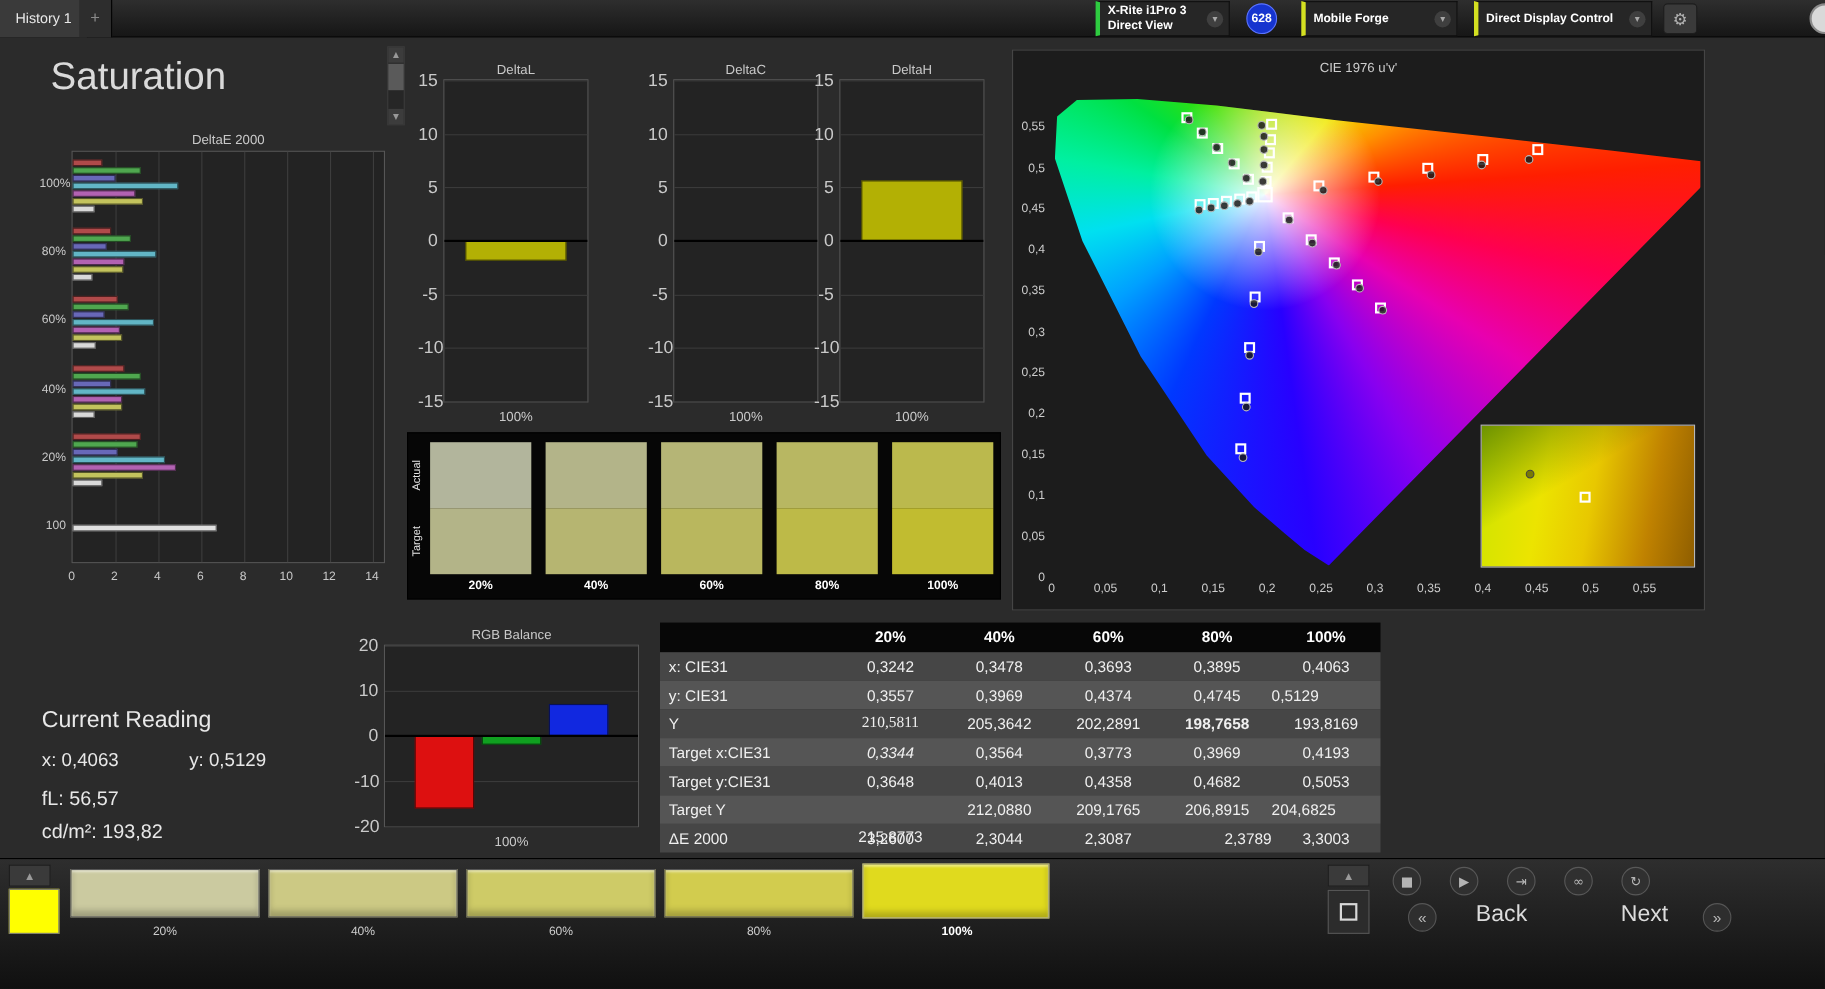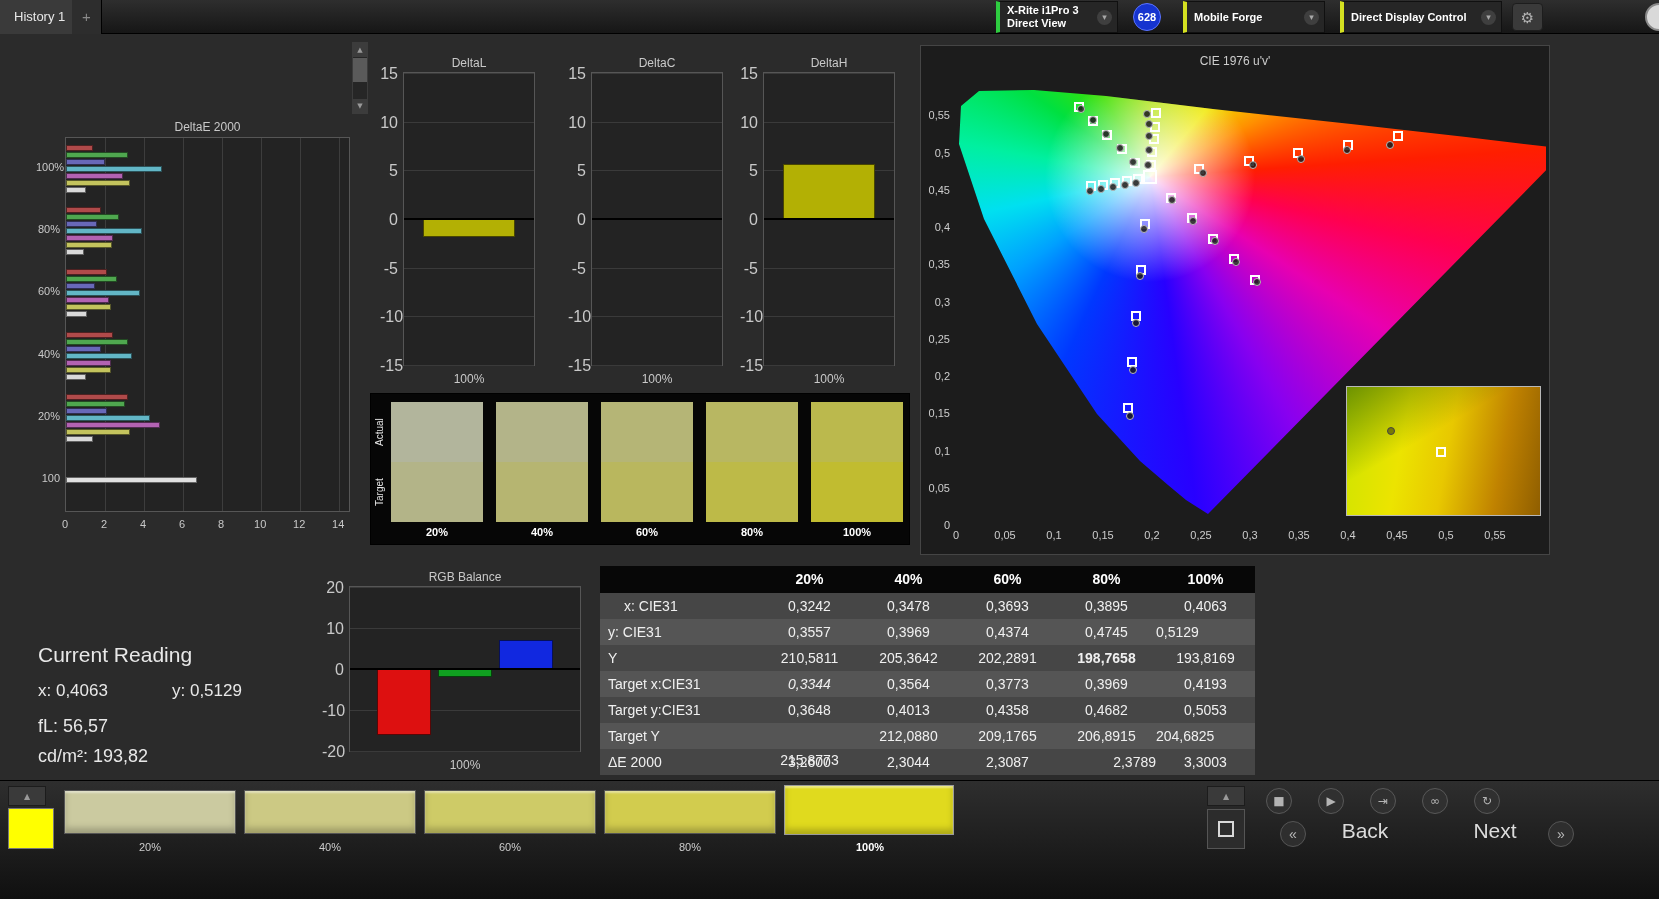--- a/index.html
+++ b/index.html
@@ -141,20 +141,21 @@
 
     <div class="meter" id="meter-ddc" style="left:1340px;width:162px;border-left-color:#d4e021;">
       <div class="l1">Direct Display Control</div>
       <div class="chev">▾</div>
     </div>
 
     <div id="gear-btn">⚙</div>
     <div id="corner-circle"></div>
   </div>
 
+  <div id="page-title">Saturation</div>
 
   <div id="mini-scroll">
     <div class="sa">▲</div>
     <div class="sthumb"></div>
     <div class="sspace"></div>
     <div class="sa">▼</div>
   </div>
 
   <div id="de-chart">
     <div class="vtitle">DeltaE 2000</div>
@@ -240,21 +241,21 @@
         <div style="position: absolute; left: 0px; right: 0px; top: 97.3333px; height: 1px; background: rgb(58, 58, 58);"></div>
         <div style="position: absolute; left: 0px; right: 0px; top: 194.667px; height: 1px; background: rgb(58, 58, 58);"></div>
         <div style="position: absolute; left: 0px; right: 0px; top: 243.333px; height: 1px; background: rgb(58, 58, 58);"></div>
         <div style="position: absolute; left: 0px; right: 0px; top: 292px; height: 1px; background: rgb(58, 58, 58);"></div>
         <div style="position: absolute; left: 14.8%; width: 70.4%; top: 146px; height: 17.52px; background: rgb(179, 176, 4); border: 1px solid rgba(0, 0, 0, 0.6);"></div>
         <div style="position: absolute; left: 0px; right: 0px; top: 145px; height: 2px; background: rgb(0, 0, 0);"></div>
       </div>
     <div class="xlab">100%</div>
   </div>
 
-  <div class="vchart" id="dc-chart" style="left:568px;top:56px;">
+  <div class="vchart" id="dc-chart" style="left:589px;top:56px;">
     <div class="vtitle">DeltaC</div>
     <div class="yl" id="dc-yl">
         <div style="position: absolute; top: -7px; left: 0px; right: 4px; text-align: right;">15</div>
         <div style="position: absolute; top: 41.6667px; left: 0px; right: 4px; text-align: right;">10</div>
         <div style="position: absolute; top: 90.3333px; left: 0px; right: 4px; text-align: right;">5</div>
         <div style="position: absolute; top: 139px; left: 0px; right: 4px; text-align: right;">0</div>
         <div style="position: absolute; top: 187.667px; left: 0px; right: 4px; text-align: right;">-5</div>
         <div style="position: absolute; top: 236.333px; left: 0px; right: 4px; text-align: right;">-10</div>
         <div style="position: absolute; top: 285px; left: 0px; right: 4px; text-align: right;">-15</div>
       </div>
@@ -453,38 +454,38 @@
     <div id="tbl-head">
         <div style="width: 160px; text-align: center; font-weight: bold;"></div>
         <div style="width: 99px; text-align: center; font-weight: bold;">20%</div>
         <div style="width: 99px; text-align: center; font-weight: bold;">40%</div>
         <div style="width: 99px; text-align: center; font-weight: bold;">60%</div>
         <div style="width: 99px; text-align: center; font-weight: bold;">80%</div>
         <div style="width: 99px; text-align: center; font-weight: bold;">100%</div>
       </div>
     <div id="tbl-body">
         <div style="display: flex; height: 26px; line-height: 26px; background: rgb(70, 70, 70);">
-          <div style="width: 160px; padding-left: 24px;">x: CIE31</div>
+          <div style="width: 160px; padding-left: 8px;">x: CIE31</div>
           <div style="width: 99px; text-align: center;">0,3242</div>
           <div style="width: 99px; text-align: center;">0,3478</div>
           <div style="width: 99px; text-align: center;">0,3693</div>
           <div style="width: 99px; text-align: center;">0,3895</div>
           <div style="width: 99px; text-align: center;">0,4063</div>
         </div>
         <div style="display: flex; height: 26px; line-height: 26px; background: rgb(85, 85, 85);">
           <div style="width: 160px; padding-left: 8px;">y: CIE31</div>
           <div style="width: 99px; text-align: center;">0,3557</div>
           <div style="width: 99px; text-align: center;">0,3969</div>
           <div style="width: 99px; text-align: center;">0,4374</div>
           <div style="width: 99px; text-align: center;">0,4745</div>
           <div style="width: 99px; text-align: left;">0,5129</div>
         </div>
         <div style="display: flex; height: 26px; line-height: 26px; background: rgb(70, 70, 70);">
           <div style="width: 160px; padding-left: 8px;">Y</div>
-          <div style="width: 99px; text-align: center;">210,5811</div>
+          <div style="width: 99px; text-align: center; font-family: Liberation Serif, serif;">210,5811</div>
           <div style="width: 99px; text-align: center;">205,3642</div>
           <div style="width: 99px; text-align: center;">202,2891</div>
           <div style="width: 99px; text-align: center; font-weight: bold;">198,7658</div>
           <div style="width: 99px; text-align: center;">193,8169</div>
         </div>
         <div style="display: flex; height: 26px; line-height: 26px; background: rgb(85, 85, 85);">
           <div style="width: 160px; padding-left: 8px;">Target x:CIE31</div>
           <div style="width: 99px; text-align: center; font-style: italic;">0,3344</div>
           <div style="width: 99px; text-align: center;">0,3564</div>
           <div style="width: 99px; text-align: center;">0,3773</div>

